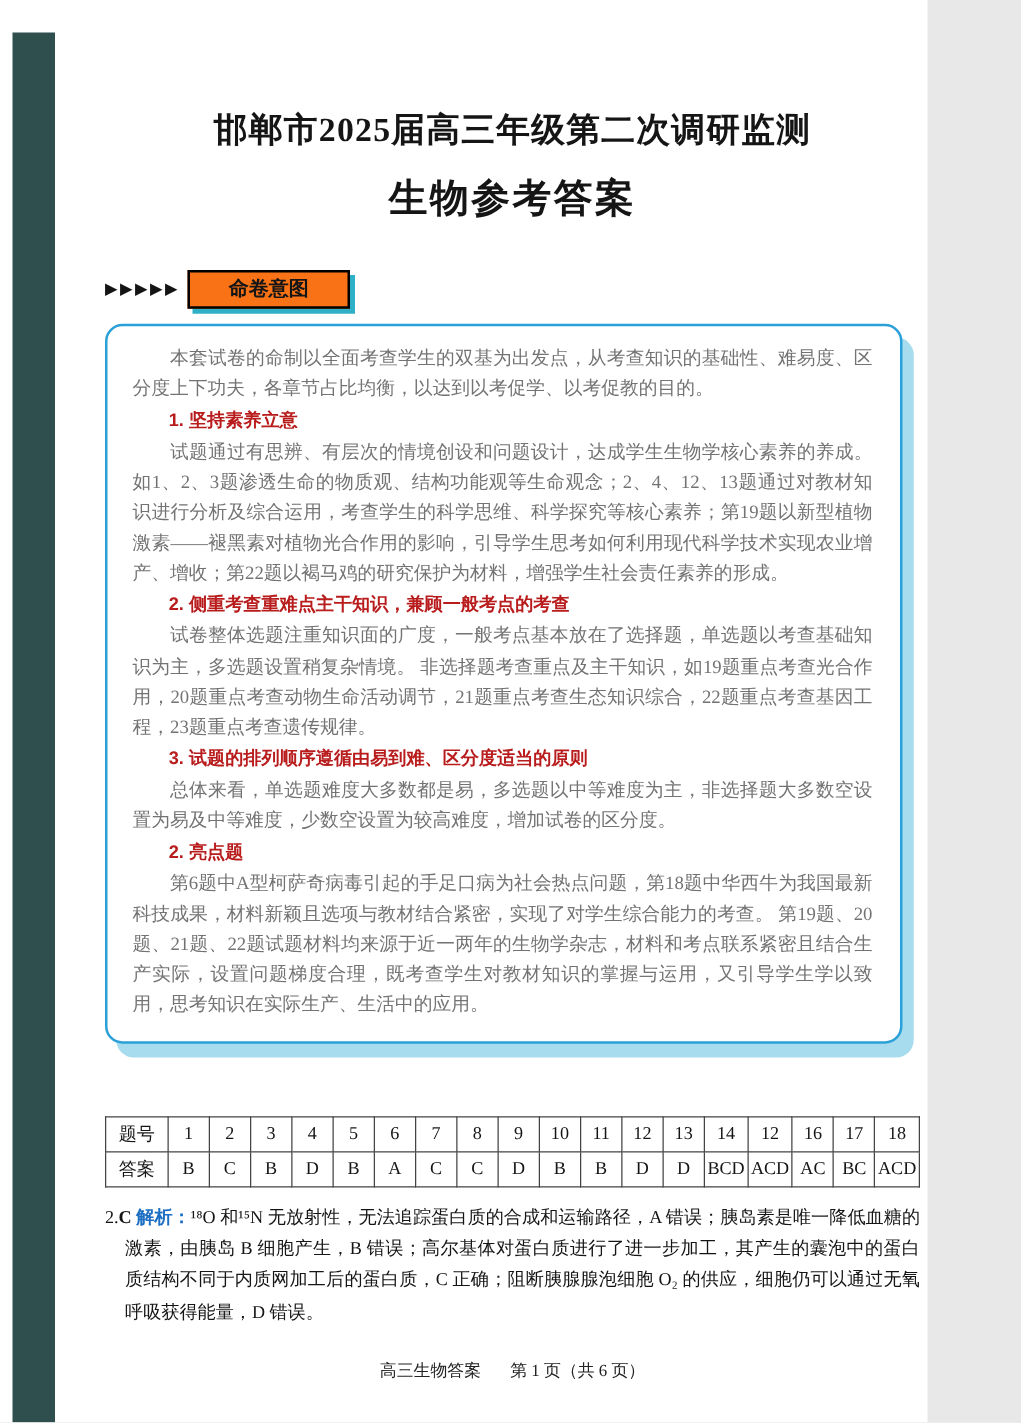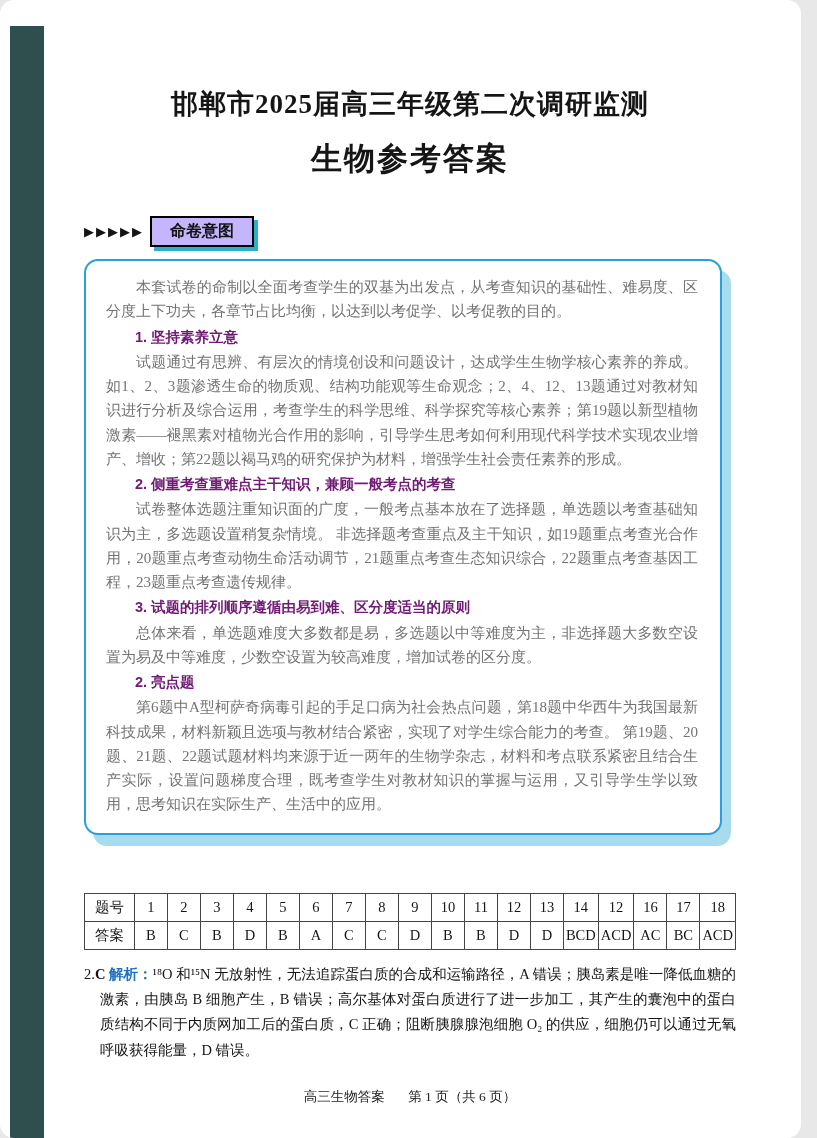--- a/index.html
+++ b/index.html
@@ -1,32 +1,32 @@
 <!DOCTYPE html>
 <html><head>
 <meta charset="utf-8">
 <style>
   html,body{margin:0;padding:0;background:#e8e8e8;}
-  .page{position:relative;width:801px;height:1138px;background:#ffffff;overflow:hidden;
-        font-family:"Liberation Serif","DejaVu Serif",serif;color:#151515;border-radius:14px;}
+  .page{position:relative;width:742px;height:1138px;background:#ffffff;overflow:hidden;
+        font-family:"Liberation Serif","DejaVu Serif",serif;color:#151515;}
   .side-bar{position:absolute;left:10px;top:26px;width:34px;height:1112px;background:#2f4f4f;}
   .content{position:absolute;left:84px;top:86px;width:652px;}
   .title{font-size:27px;font-weight:bold;text-align:center;margin:0;letter-spacing:1px;}
   .subtitle{font-size:31px;font-weight:600;text-align:center;margin:16px 0 0 0;
             font-family:"Liberation Sans","DejaVu Sans",sans-serif;letter-spacing:2px;}
   .tag-row{display:flex;align-items:center;margin-top:36px;}
   .arrows{font-size:13px;letter-spacing:2px;color:#141414;margin-right:6px;
           font-family:"DejaVu Sans",sans-serif;}
-  .tag-box{display:inline-block;border:2px solid #000;background:#c4b5fd;padding:3px 18px;
+  .tag-box{display:inline-block;border:2px solid #000;background:#f97316;padding:3px 31px;
            font-size:16px;font-weight:bold;font-family:"Liberation Sans","DejaVu Sans",sans-serif;
            box-shadow:4px 4px 0 #2fb0c6;}
   .intent-box{margin-top:12px;margin-right:14px;border:2px solid #2ba0d8;border-radius:14px;
               padding:14px 22px 16px 20px;box-shadow:9px 11px 0 #a6dcee;background:#fff;}
   .intent-box p{margin:0;font-size:15px;line-height:1.62;text-indent:2em;text-align:justify;color:#737373;}
-  .intent-box p.point-heading{color:#701a75;font-weight:bold;
+  .intent-box p.point-heading{color:#b91c1c;font-weight:bold;
               font-family:"Liberation Sans","DejaVu Sans",sans-serif;font-size:14.5px;line-height:1.8;}
   .answer-table{margin-top:58px;width:100%;border-collapse:collapse;}
   .answer-table td{border:1px solid #444;text-align:center;font-size:14.5px;padding:4px 2px;height:19px;}
   .answer-table td.row-label{width:50px;}
   .answer-table td.num{min-width:28px;}
   .explanations{margin-top:12px;}
   .exp-item{font-size:14.5px;line-height:1.75;text-align:justify;margin:0 0 2px 0;
             padding-left:16px;text-indent:-16px;}
   .exp-label{color:#1d6fc3;font-weight:bold;font-family:"Liberation Sans","DejaVu Sans",sans-serif;}
   .exp-answer{font-weight:bold;}

